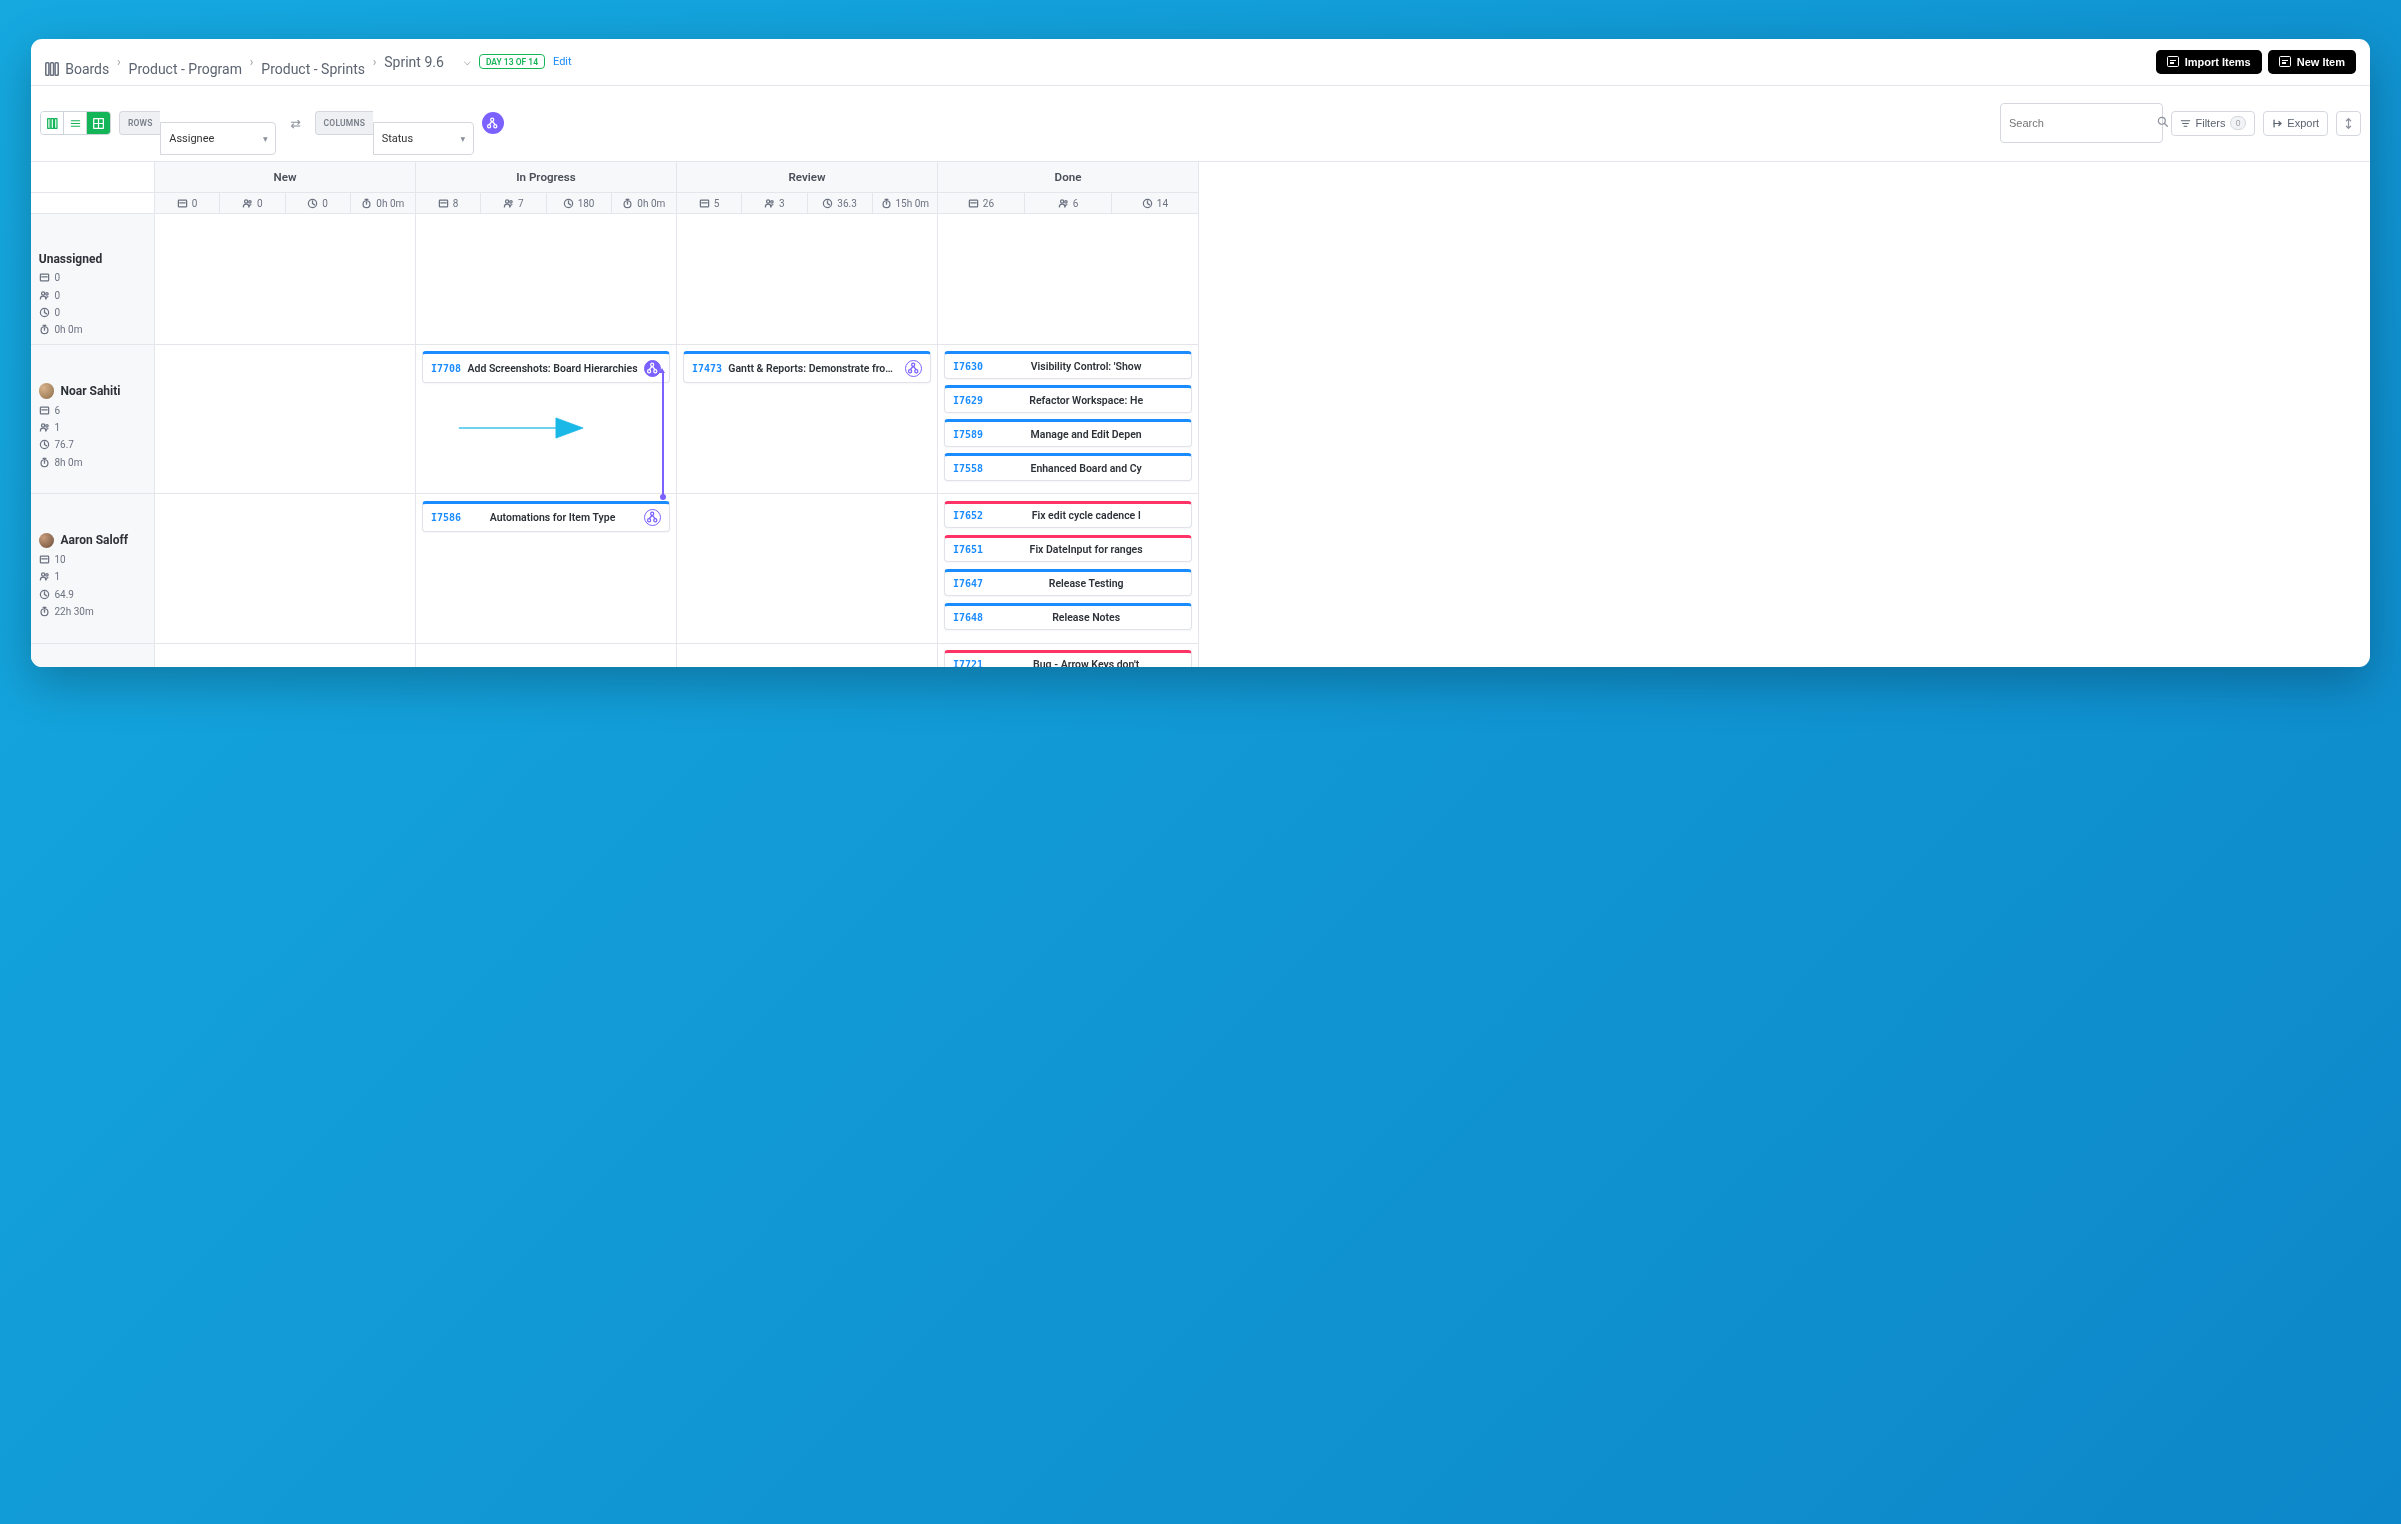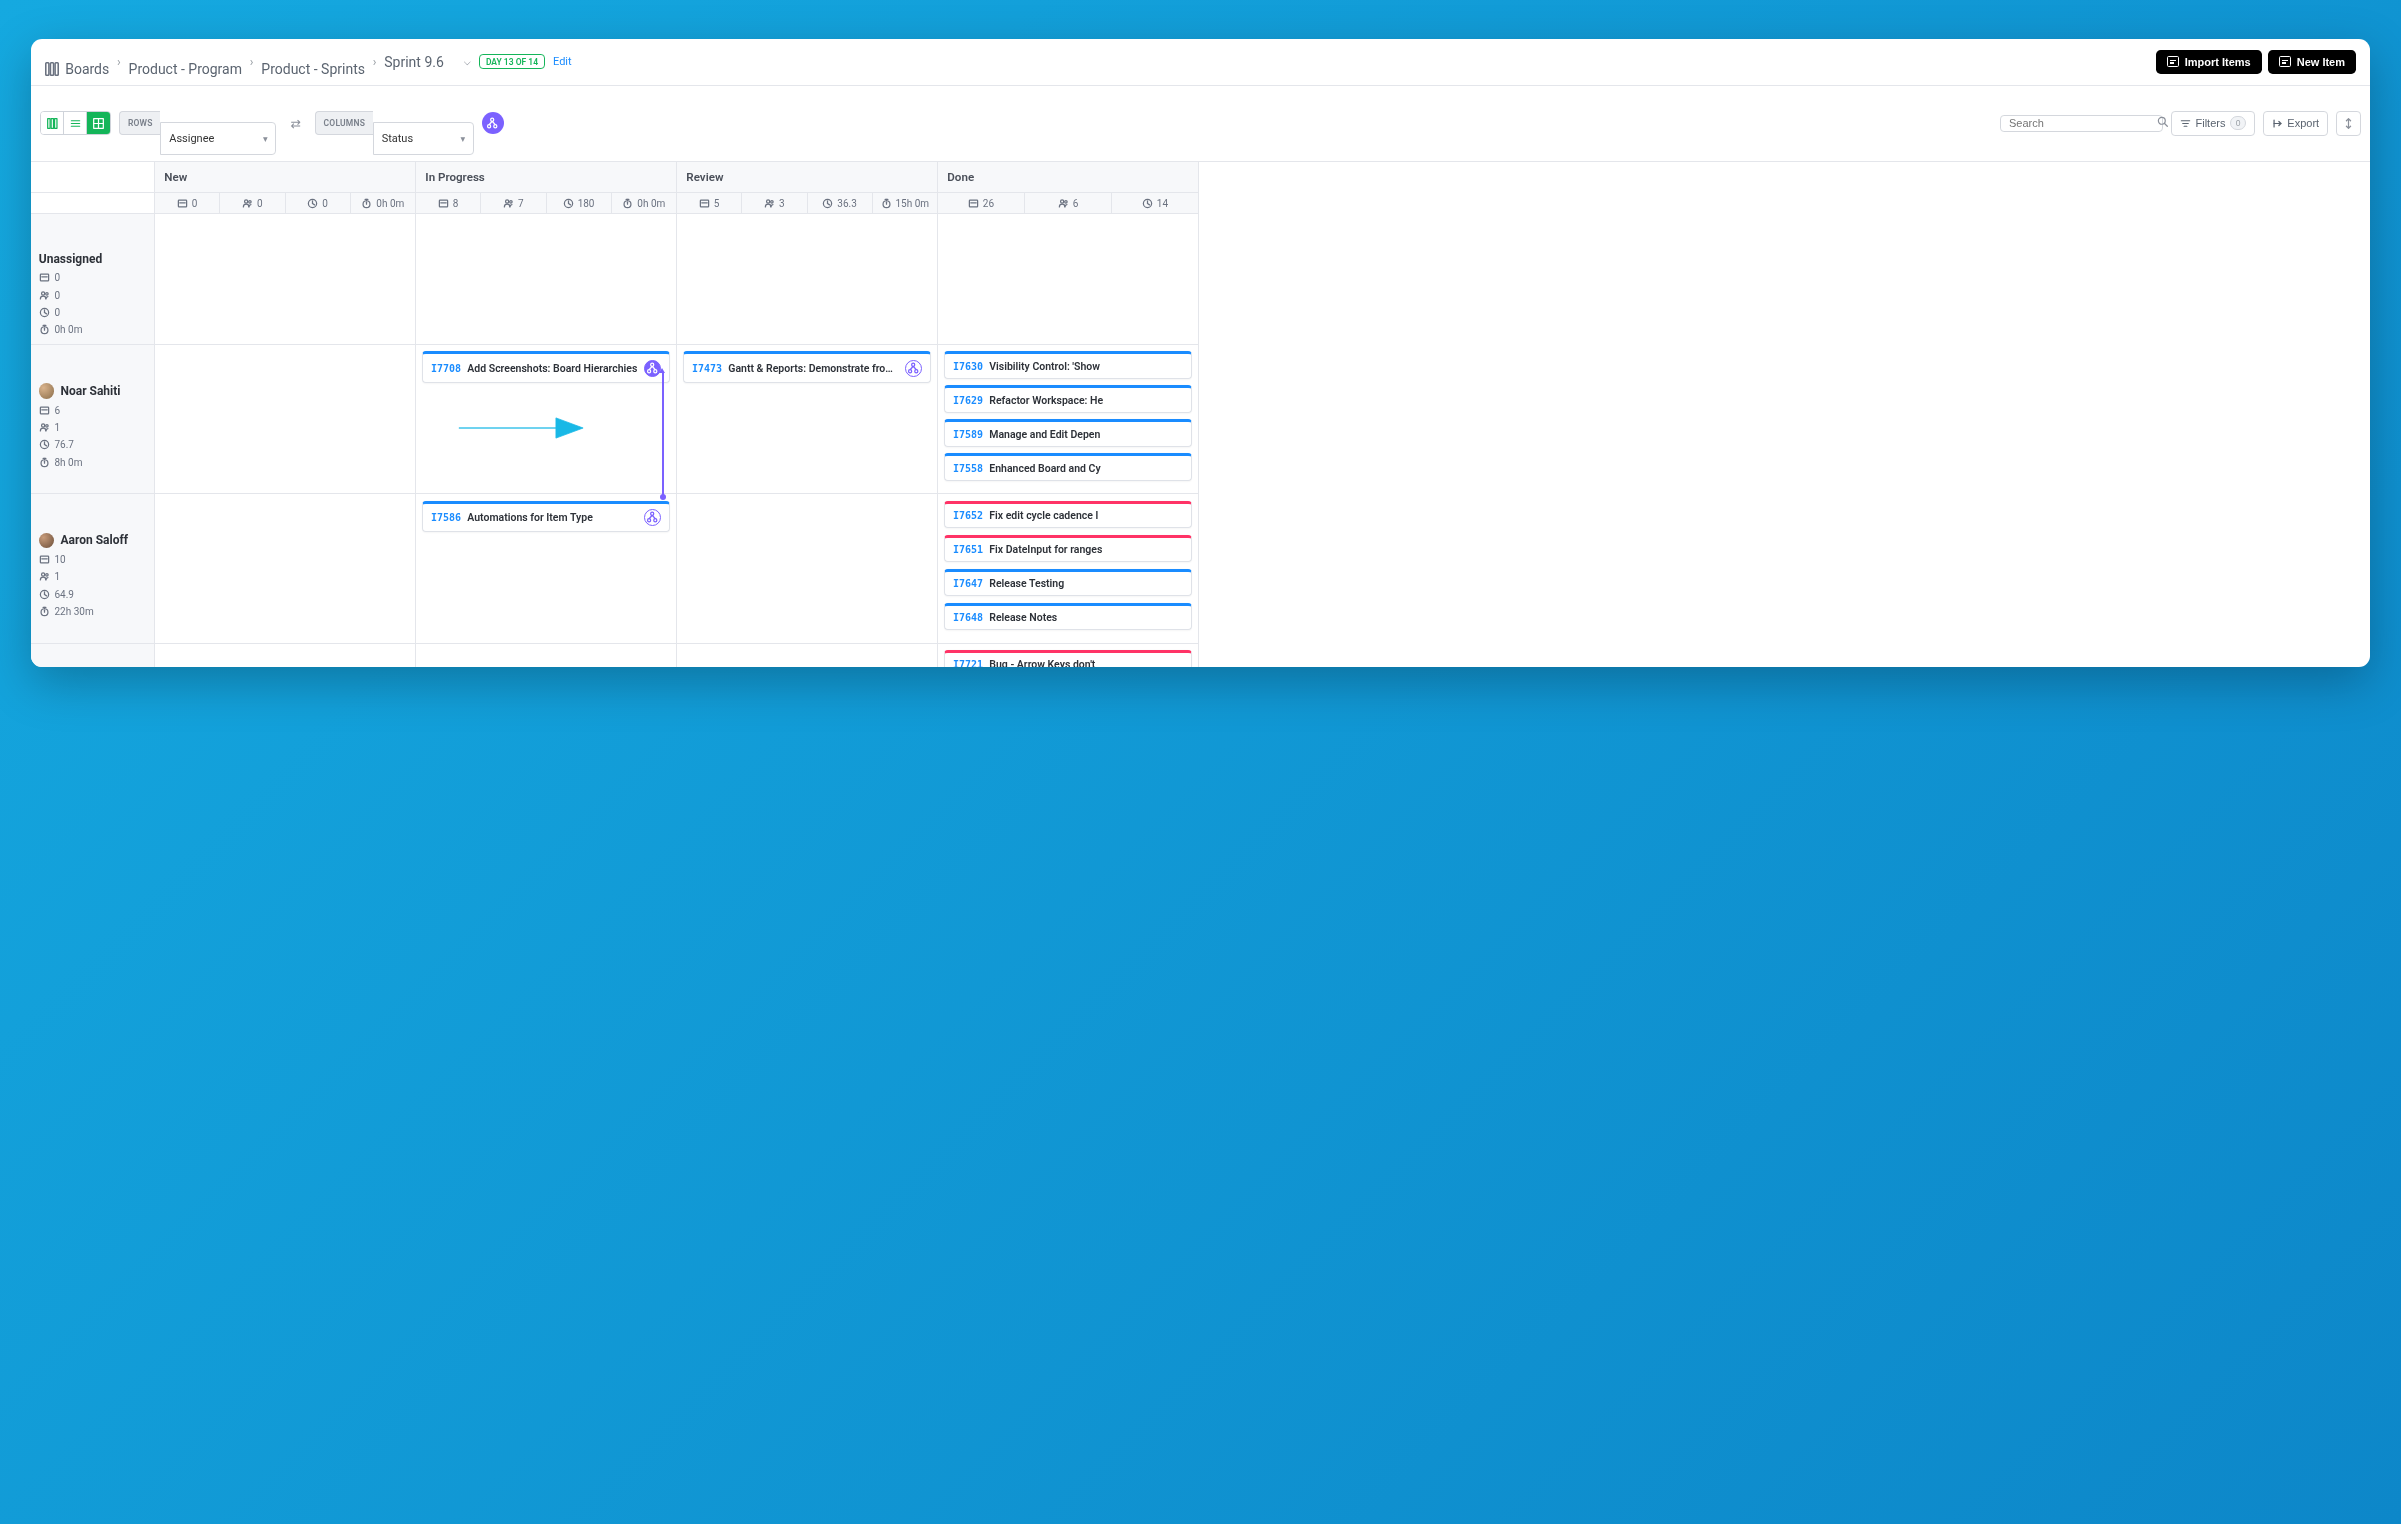--- a/index.html
+++ b/index.html
@@ -88,21 +88,21 @@
 }
 .tb-select::after { content: "▾"; position: absolute; right: 7.8px; color: #8b909a; font-size: 9.3px; }
 .tb-group { display: flex; align-items: center; }
 .swap-icon { color: #8b909a; padding: 0 6.2px; cursor: pointer; font-size: 12.4px; }
 .hier-badge {
   width: 22px; height: 22px; border-radius: 50%; background: #7b61ff;
   display: flex; align-items: center; justify-content: center; cursor: pointer;
 }
 .toolbar-spacer { flex: 1; }
 .search-box {
-  border: 0.8px solid #d4d7dd; border-radius: 3.9px; height: 17px; width: 163px;
+  border: 0.8px solid #d4d7dd; border-radius: 3.9px; height: 40px; width: 163px;
   display: flex; align-items: center; padding: 0 7.8px; gap: 6.2px;
 }
 .search-box input { border: none; outline: none; flex: 1; font-size: 11px; color: #333; }
 .search-box .mag { color: #8b909a; }
 .tb-btn {
   border: 0.8px solid #d4d7dd; border-radius: 3.9px; height: 25px; padding: 0 7.8px;
   display: flex; align-items: center; gap: 4.7px; background: #fff; color: #5b6470;
   font-size: 11px; cursor: pointer;
 }
 .badge-zero {
@@ -110,21 +110,21 @@
   border-radius: 7.8px; padding: 0 4.7px; line-height: 12.4px;
 }
 .tb-icon-btn {
   border: 0.8px solid #d4d7dd; border-radius: 3.9px; height: 25px; width: 25px;
   display: flex; align-items: center; justify-content: center; color: #8b909a; cursor: pointer;
 }
 
 
 .board { flex: 1; overflow: hidden; position: relative; }
 .board-scroll { overflow: auto; height: 100%; }
-.grid { display: grid; grid-template-columns: 124px repeat(4, 261px); min-width: 100%; }
+.grid { display: grid; grid-template-columns: 124px repeat(4, 261px); min-width: 100%; text-align: center; }
 .col-head {
   background: #f7f8fa; border-bottom: 0.8px solid #e4e6eb; border-right: 0.8px solid #e4e6eb;
   padding: 7.8px 9.3px; font-weight: 600; color: #4a4f59; font-size: 11.6px;
   position: sticky; top: 0; z-index: 3;
 }
 .col-head.corner { background: #fff; }
 .col-stats {
   background: #f7f8fa; border-bottom: 0.8px solid #e4e6eb; border-right: 0.8px solid #e4e6eb;
   display: flex; position: sticky; top: 31px; z-index: 3;
 }

